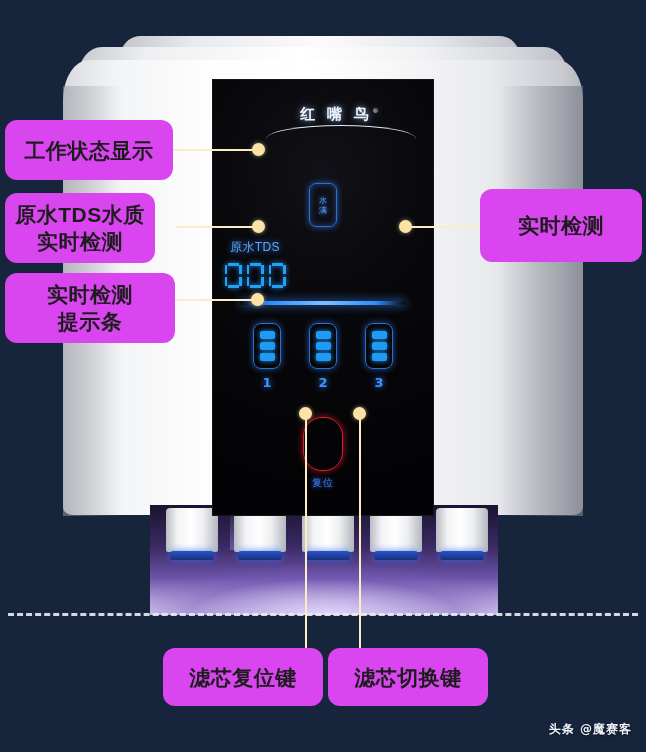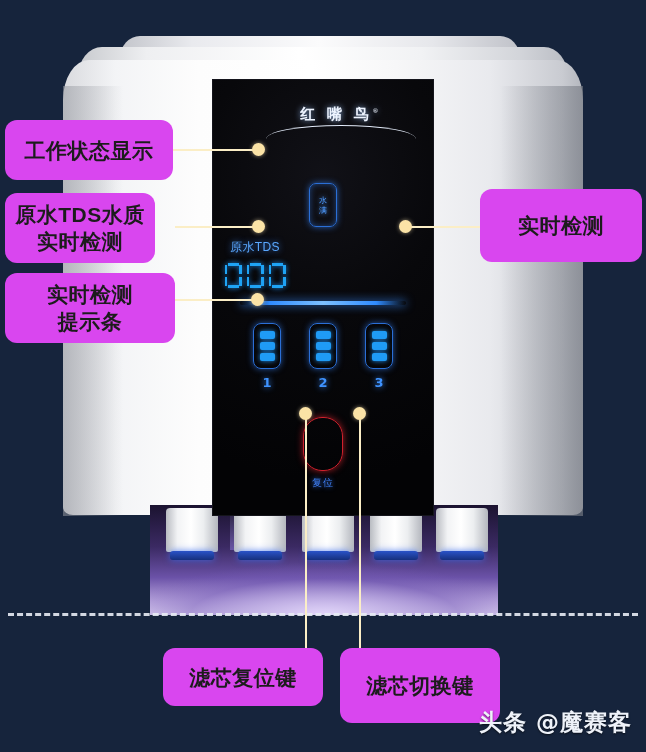--- a/index.html
+++ b/index.html
@@ -179,21 +179,21 @@
   .lead.h{height:1.6px;}
   .lead.v{width:1.6px;}
   .dot{
     position:absolute;width:13px;height:13px;border-radius:50%;
     background:#fbe3a6;box-shadow:0 0 4px rgba(250,230,180,.6);
   }
 
   
   .watermark{
     position:absolute;right:14px;bottom:14px;
-    color:#eef2f9;font-size:23px;font-weight:700;letter-spacing:1px;
+    color:#eef2f9;font-size:12px;font-weight:700;letter-spacing:1px;
     font-family:"DejaVu Sans",sans-serif;
     text-shadow:0 1px 2px rgba(0,0,0,.6);
     margin-top:8px;
   }
 </style>
 </head>
 <body>
 
 <div id="stage">
 
@@ -327,19 +327,19 @@
   </div>
 
   <div class="lead v" style="left:305px;top:418px;height:230px;"></div>
   <div class="dot" style="left:299px;top:407px;"></div>
   <div class="callout" style="left:163px;top:648px;width:160px;height:58px;">
     <span>滤芯复位键</span>
   </div>
 
   <div class="lead v" style="left:359px;top:418px;height:230px;"></div>
   <div class="dot" style="left:353px;top:407px;"></div>
-  <div class="callout" style="left:340px;top:648px;width:160px;height:75px;">
+  <div class="callout" style="left:328px;top:648px;width:160px;height:58px;">
     <span>滤芯切换键</span>
   </div>
 
   <div class="watermark">头条 @魔赛客</div>
 
 </div>
 
 </body></html>

